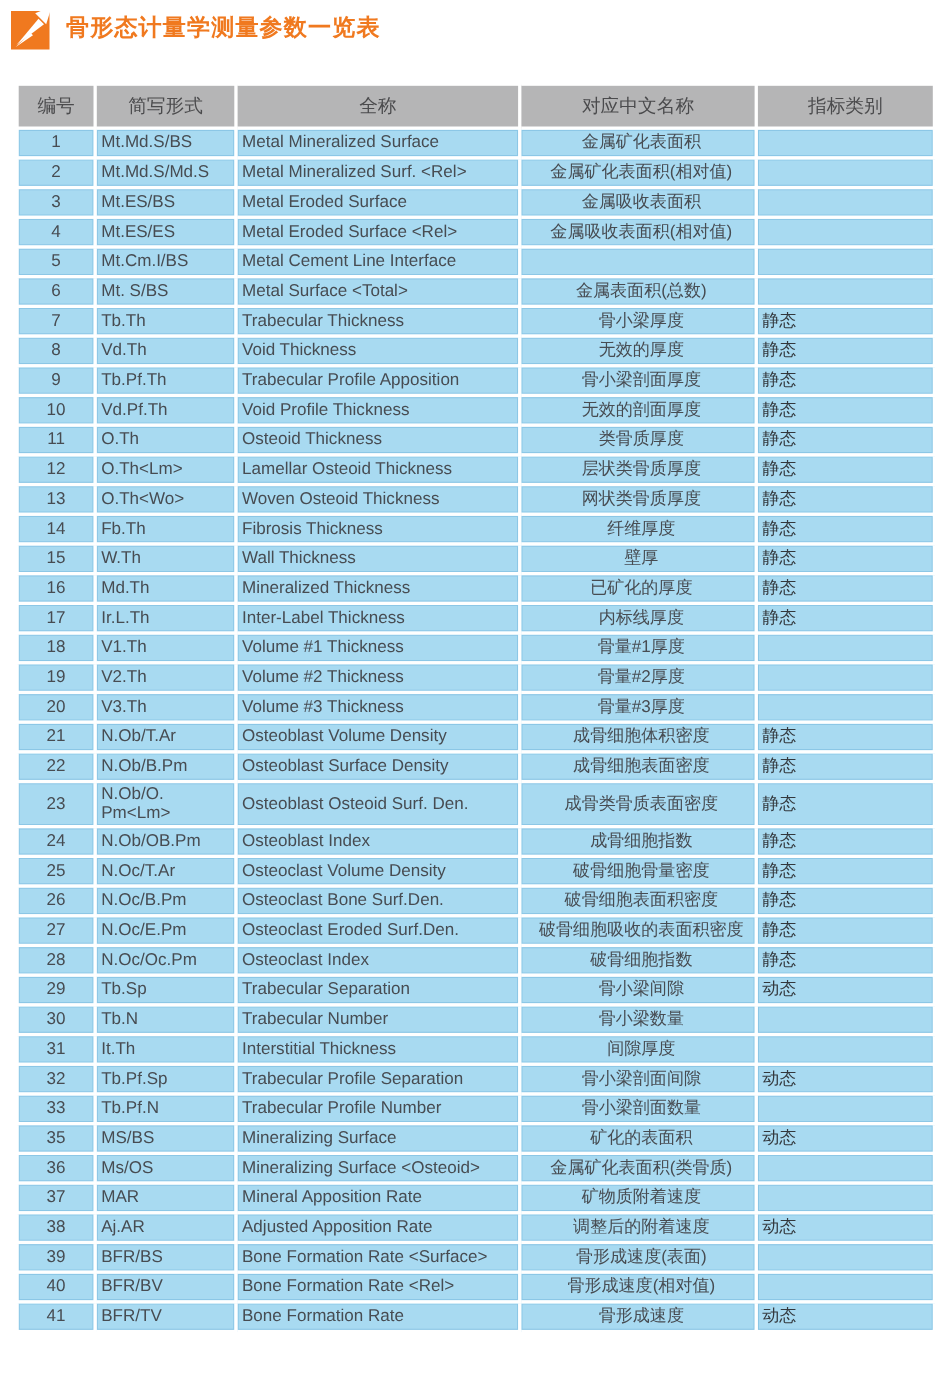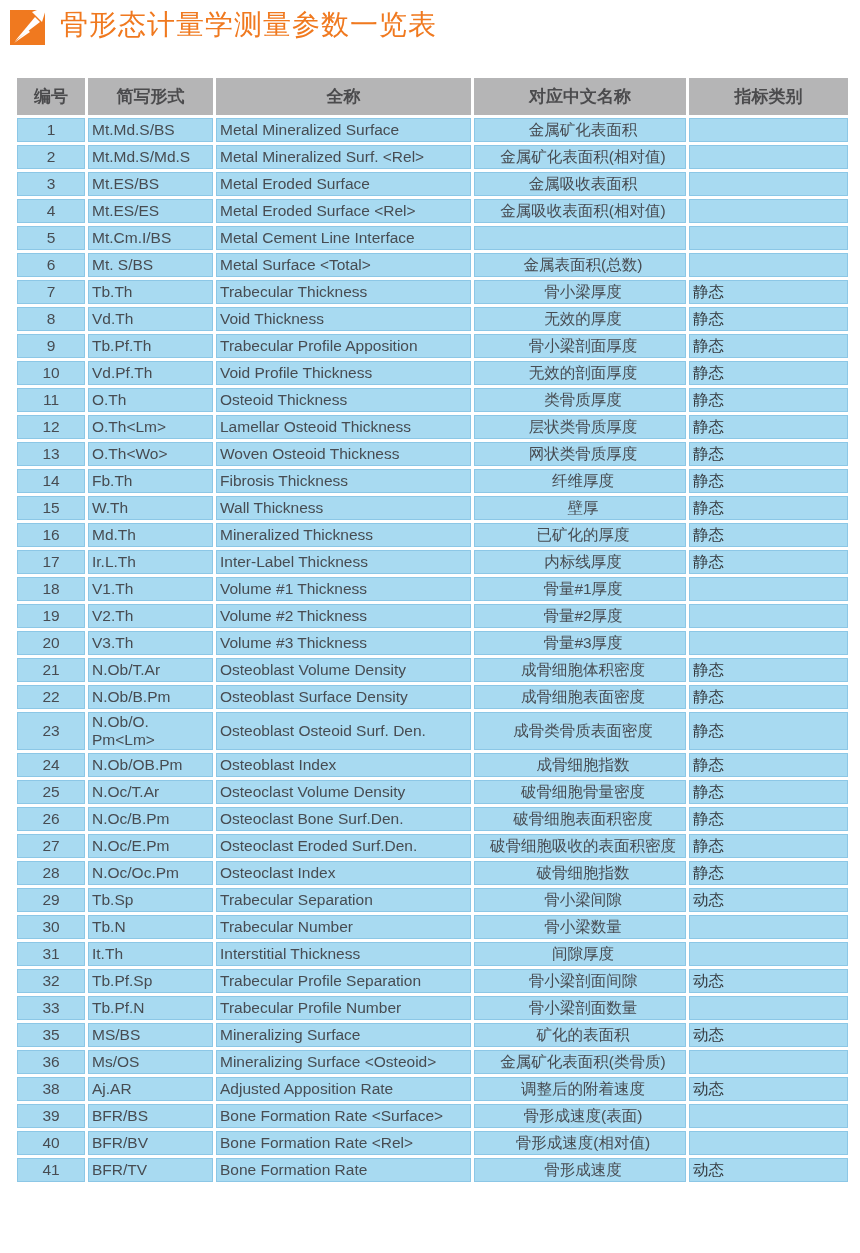--- a/index.html
+++ b/index.html
@@ -7,34 +7,34 @@
     width:860px;height:1253px;position:relative;overflow:hidden;
     font-family:"Liberation Sans","DejaVu Sans",sans-serif;
     -webkit-font-smoothing:antialiased;
   }
   
   .titlebar{
     position:absolute;left:10px;top:4px;display:flex;align-items:center;gap:10px;
   }
   .title-icon{width:40px;height:42px;flex:0 0 auto;}
   .page-title{
-    font-size:28px;font-weight:normal;color:#f0791f;letter-spacing:1px;
+    font-size:21px;font-weight:bold;color:#f0791f;letter-spacing:1px;
   }
   
   .param-table{
     position:absolute;left:14px;top:75px;width:834px;
     border-collapse:collapse;table-layout:fixed;
   }
   .param-table col.c1{width:71px;}
   .param-table col.c2{width:128px;}
   .param-table col.c3{width:258px;}
   .param-table col.c4{width:215px;}
   .param-table col.c5{width:162px;}
   .param-table th{
-    background:#b5b5b6;color:#4b4b4d;font-weight:bold;
+    background:#b5b5b6;color:#4b4b4d;font-weight:normal;
     font-size:17px;height:37px;border:3px solid #fff;
     text-align:center;padding:0;
   }
   .param-table td{
     background:#a8daf1;border:3px solid #fff;
     box-shadow:inset 0 0 0 1px rgba(70,150,200,0.28);
     font-size:15.5px;color:#474c52;height:22px;
     padding:1px 4px;vertical-align:middle;line-height:18px;
   }
   td.col-no{text-align:center;}
@@ -316,20 +316,27 @@
     <td class="col-cat">动态</td>
   </tr>
       <tr>
     <td class="col-no">36</td>
     <td class="col-abbr">Ms/OS</td>
     <td class="col-full">Mineralizing Surface &lt;Osteoid&gt;</td>
     <td class="col-cn">金属矿化表面积(类骨质)</td>
     <td class="col-cat"></td>
   </tr>
       <tr>
+    <td class="col-no">37</td>
+    <td class="col-abbr">MAR</td>
+    <td class="col-full">Mineral Apposition Rate</td>
+    <td class="col-cn">矿物质附着速度</td>
+    <td class="col-cat"></td>
+  </tr>
+      <tr>
     <td class="col-no">38</td>
     <td class="col-abbr">Aj.AR</td>
     <td class="col-full">Adjusted Apposition Rate</td>
     <td class="col-cn">调整后的附着速度</td>
     <td class="col-cat">动态</td>
   </tr>
       <tr>
     <td class="col-no">39</td>
     <td class="col-abbr">BFR/BS</td>
     <td class="col-full">Bone Formation Rate &lt;Surface&gt;</td>

